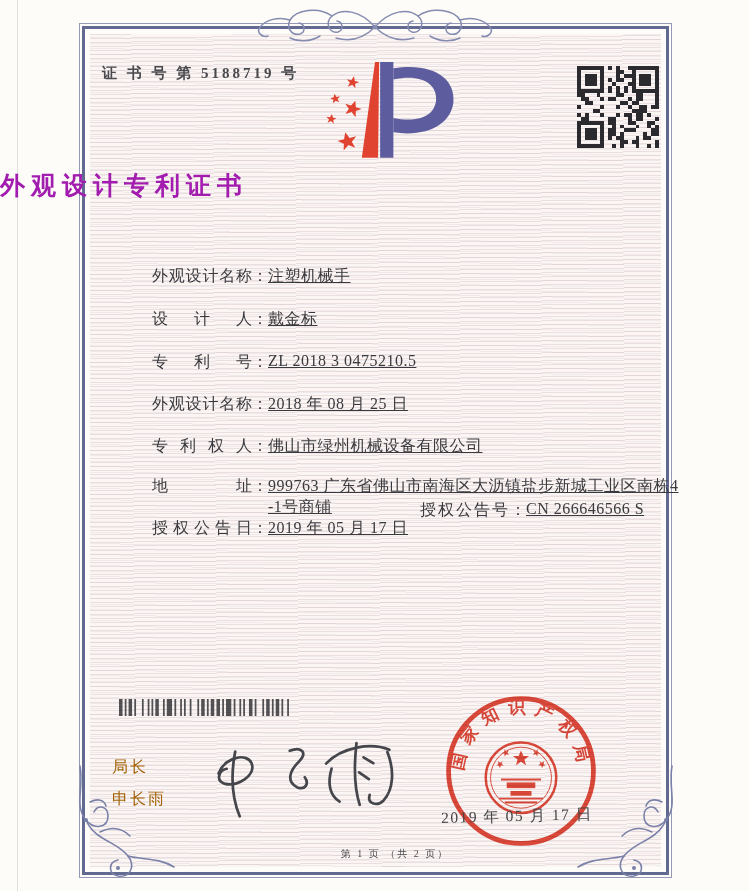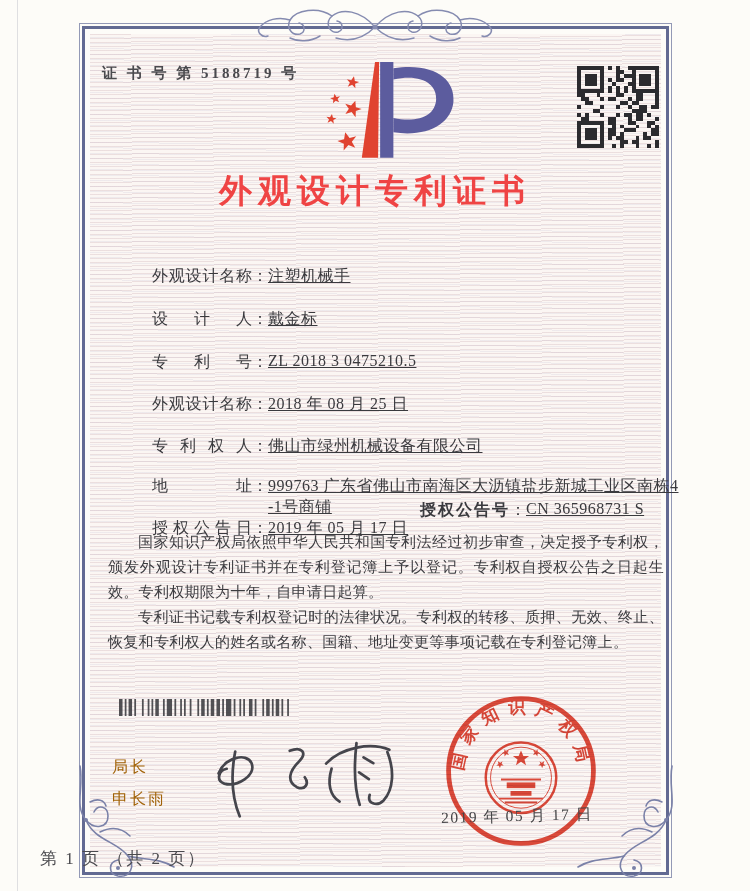--- a/index.html
+++ b/index.html
@@ -17,38 +17,38 @@
   .frame-inner { position:absolute; inset:2px; border:3px solid #626a92; }
   .frame-bg { position:absolute; inset:5px;
     background:
       repeating-linear-gradient(179.3deg, rgba(201,168,175,.30) 0 1px, rgba(255,255,255,0) 1px 4px),
       repeating-linear-gradient(180.8deg, rgba(160,160,195,.14) 0 1px, rgba(255,255,255,0) 1px 5.5px),
       #fbf6f3; }
   svg { display:block; }
   .abs { position:absolute; }
   
   .cert-no { left:102px; top:64px; font-size:15px; letter-spacing:3px; color:#4a4a4e;font-weight:bold; }
-  .title { left:0; right:0; top:169px; text-align:center; font-size:33px;
-    font-weight:600; letter-spacing:6px; color:#ef4444; }
+  .title { left:0; right:0; top:169px; font-size:25px;
+    font-weight:600; letter-spacing:6px; color:#a21caf; }
   .field-row { position:absolute; left:112px; font-size:16px; color:#3a3a3e;
     white-space:pre-line; }
   .f-label { display:inline-block; width:100px; text-align:justify;
     text-align-last:justify; vertical-align:top;margin-left:40px; }
   .f-colon { vertical-align:top; }
   .f-value { display:inline-block; vertical-align:top; max-width:430px;
     white-space:pre-line; letter-spacing:.5px;text-decoration:underline; }
   .f-group2 { position:absolute; left:268px; top:0; white-space:nowrap; }
-  .f-group2 .f-label { width:auto; letter-spacing:2px; text-align:left; text-align-last:auto;font-weight:bold; }
+  .f-group2 .f-label { width:auto; letter-spacing:2px; text-align:left; text-align-last:auto; }
   .paragraphs { left:108px; top:530px; width:556px; font-size:15px; line-height:25px;
     color:#3c3c40; text-align:justify; letter-spacing:.3px; }
   .paragraphs p { text-indent:2em; }
   .signer { left:112px; font-size:16px; color:#a16207; letter-spacing:2px; }
   .seal-date { left:441px; top:806px; font-size:15.5px; color:#454547;
     letter-spacing:1.5px; transform:rotate(-1.5deg); }
-  .footer { left:0; right:0; top:847px; text-align:left; font-size:17px;
+  .footer { left:0; right:0; top:847px; text-align:center; font-size:10px;
     color:#4a4a4e; letter-spacing:2px;padding-left:40px; }
   .seal-wrap { mix-blend-mode:multiply; opacity:.92; }
 </style>
 </head>
 <body>
 
 <div class="page">
 
   <svg width="0" height="0" style="position:absolute">
     <defs>
@@ -340,28 +340,24 @@
   <div class="field-row" style="top:418px">
     <span class="f-label">专利权人</span><span class="f-colon">：</span><span class="f-value">佛山市绿州机械设备有限公司</span>
   </div>
   <div class="field-row" style="top:458px">
     <span class="f-label">地址</span><span class="f-colon">：</span><span class="f-value">999763 广东省佛山市南海区大沥镇盐步新城工业区南栋4
 -1号商铺</span>
   </div>
   <div class="field-row" style="top:500px;width:556px">
     <span class="f-label">授权公告日</span><span class="f-colon">：</span><span class="f-value">2019 年 05 月 17 日</span>
     <span class="f-group2">
-      <span class="f-label">授权公告号</span><span class="f-colon">：</span><span class="f-value">CN 365968731 S</span>
+      <span class="f-label">授权公告号</span><span class="f-colon">：</span><span class="f-value">CN 266646566 S</span>
     </span>
   </div>
 
-  <div class="abs paragraphs">
-    <p>国家知识产权局依照中华人民共和国专利法经过初步审查，决定授予专利权，颁发外观设计专利证书并在专利登记簿上予以登记。专利权自授权公告之日起生效。专利权期限为十年，自申请日起算。</p>
-    <p>专利证书记载专利权登记时的法律状况。专利权的转移、质押、无效、终止、恢复和专利权人的姓名或名称、国籍、地址变更等事项记载在专利登记簿上。</p>
-  </div>
 
   <div class="abs" style="left:119px;top:699px;width:172px;height:17px">
       <svg width="172" height="17" fill="#3b3b3f" opacity="0.88">
         <rect x="0.00" y="0" width="3.52" height="17"></rect>
         <rect x="5.73" y="0" width="1.76" height="17"></rect>
         <rect x="9.56" y="0" width="3.52" height="17"></rect>
         <rect x="15.29" y="0" width="1.76" height="17"></rect>
         <rect x="22.93" y="0" width="1.76" height="17"></rect>
         <rect x="28.67" y="0" width="1.76" height="17"></rect>
         <rect x="32.49" y="0" width="1.76" height="17"></rect>

